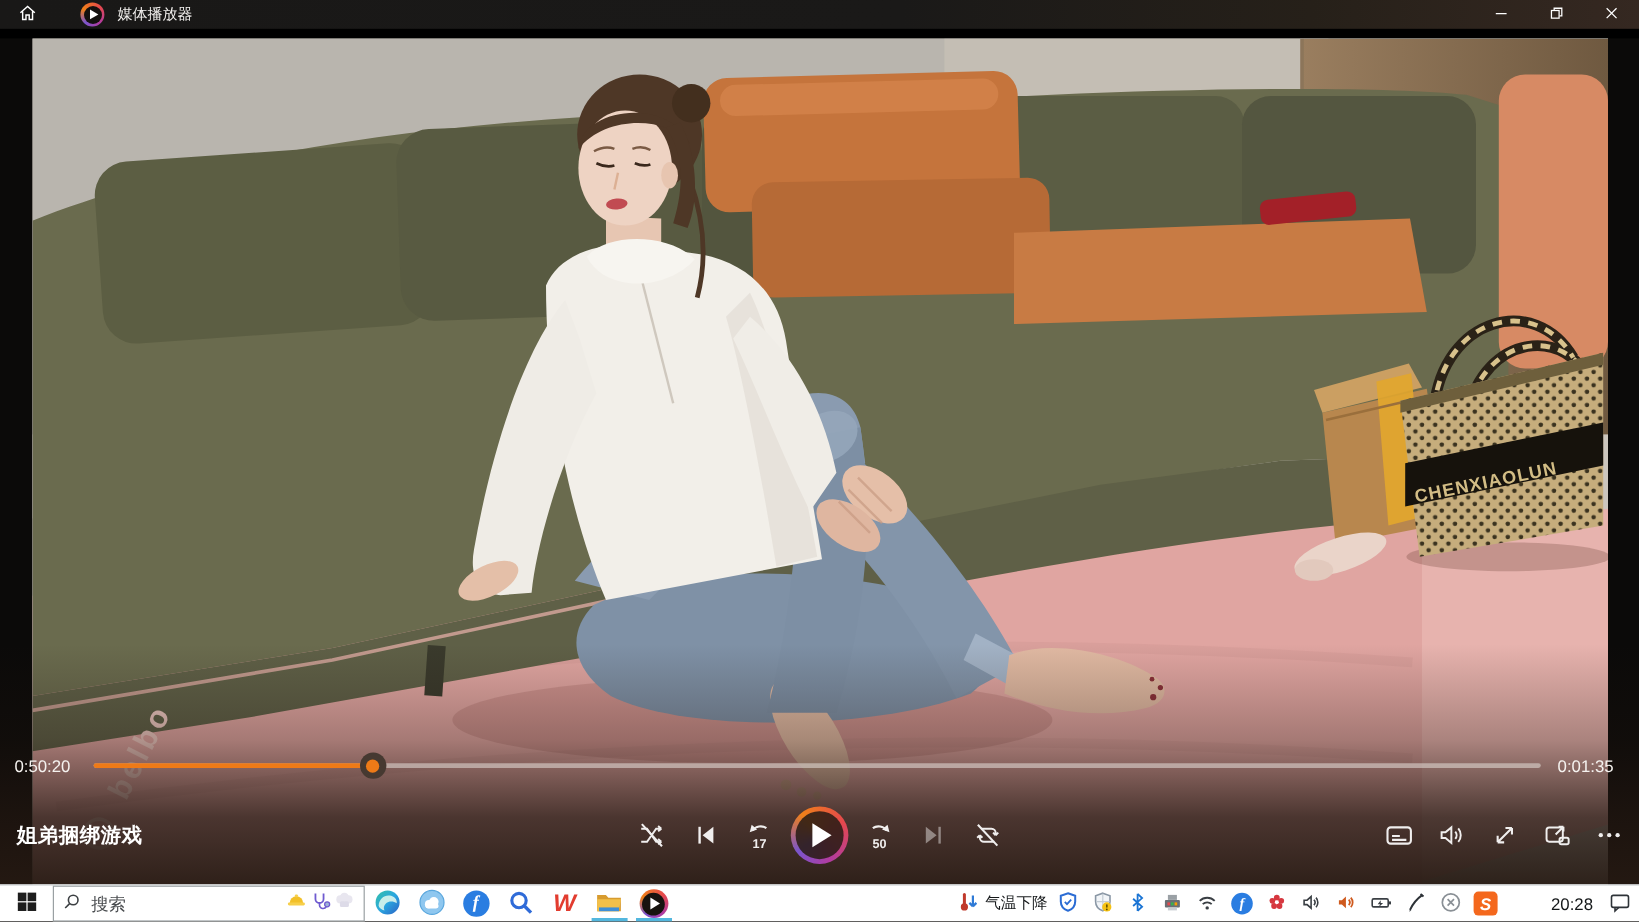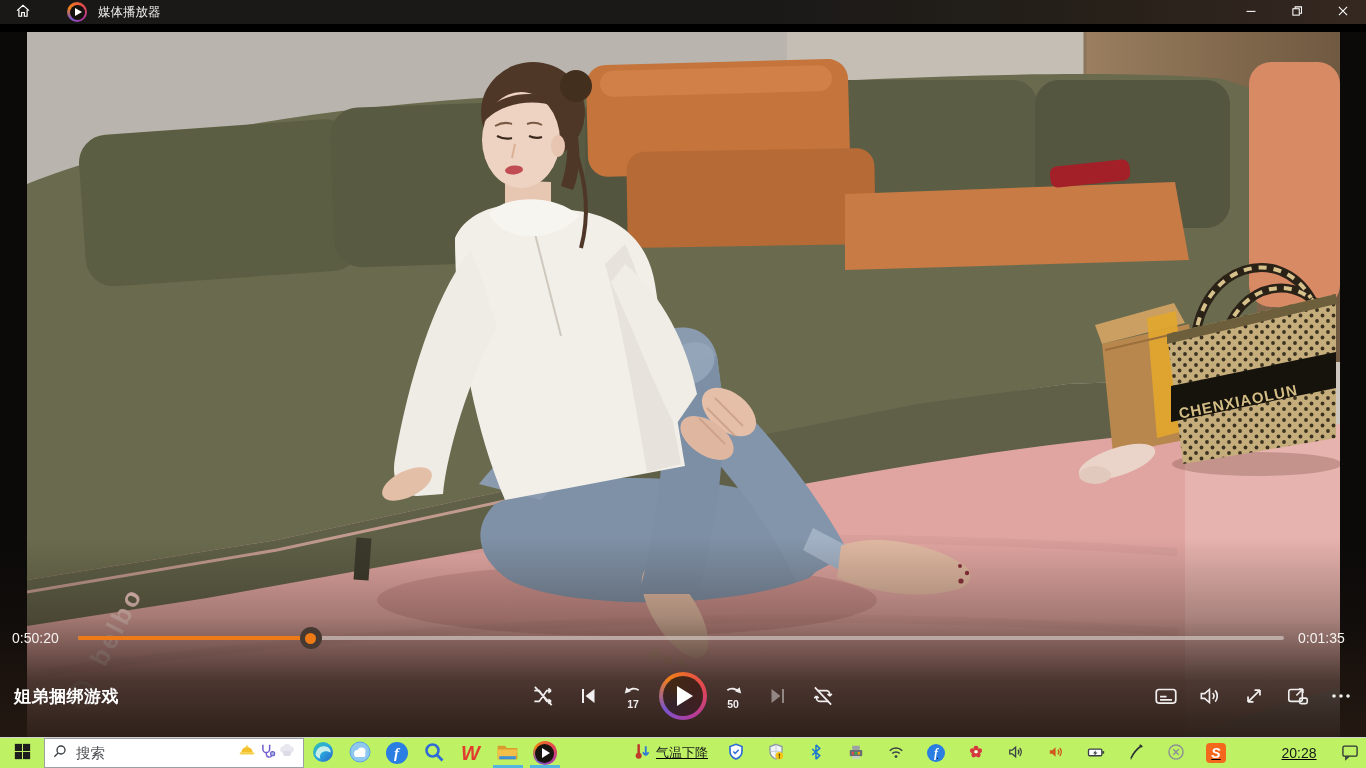--- a/index.html
+++ b/index.html
@@ -60,21 +60,21 @@
     font-size:10.5px; font-weight:700; color:#fff; }
   .playbtn { width:48px; height:48px; border-radius:50%; border:none; cursor:pointer; position:relative;
     background:conic-gradient(from 320deg,#f08019,#e5484d 28%,#b13ba0 55%,#7a55cc 76%,#f08019);
     display:flex; align-items:center; justify-content:center; }
   .playbtn::before { content:""; position:absolute; inset:4px; border-radius:50%; background:rgba(42,29,22,.88); }
   .playbtn .tri { position:relative; width:0; height:0; border-left:16px solid #fff;
     border-top:10px solid transparent; border-bottom:10px solid transparent; margin-left:4px; }
 
   
   .taskbar { position:absolute; bottom:0; left:0; width:1366px; height:31px;
-    background:#bef264; border-top:1px solid #cfd3d4; display:flex; align-items:center; z-index:40; }
+    background:#ffffff; border-top:1px solid #cfd3d4; display:flex; align-items:center; z-index:40; }
   .startbtn { width:44px; height:30px; background:transparent; border:none; display:flex;
     align-items:center; justify-content:center; cursor:pointer; }
   .searchbox { width:260px; height:30px; background:#fff; border:1px solid #9aa0a3;
     display:flex; align-items:center; padding:0 7px; gap:8px; cursor:text; }
   .searchbox .ph { font-size:14.5px; color:#4a4d50; flex:1; }
   .decor { display:flex; gap:2px; align-items:center; }
   .appbtn { width:37px; height:30px; background:transparent; border:none; display:flex;
     align-items:center; justify-content:center; cursor:pointer; position:relative; }
   .appbtn.running::after { content:""; position:absolute; bottom:0; left:50%; transform:translateX(-50%);
     width:30px; height:3px; background:var(--indicator,#53b7de); }
@@ -82,21 +82,21 @@
     display:flex; align-items:center; justify-content:center; font-size:15px; font-weight:700;
     font-style:italic; font-family:"Liberation Serif","DejaVu Serif",serif; }
   .ffcircle.small { width:18px; height:18px; font-size:12px; }
   .wpsW { color:#e23c2f; font-size:20px; font-weight:700; font-style:italic; }
   .mplogo { width:24px; height:24px; border-radius:50%; position:relative;
     background:conic-gradient(from 300deg,#f08019,#e5484d 30%,#b13ba0 55%,#7a55cc 78%,#f08019);
     display:flex; align-items:center; justify-content:center; }
   .mplogo::before { content:""; position:absolute; inset:2.5px; border-radius:50%; background:#17130f; }
   .mplogo .tri { position:relative; width:0; height:0; border-left:8px solid #fff;
     border-top:5px solid transparent; border-bottom:5px solid transparent; margin-left:2px; }
-  .tray { margin-left:auto; display:flex; align-items:center; gap:16px; padding-right:4px;text-decoration:underline; }
+  .tray { margin-left:auto; display:flex; align-items:center; gap:5px; padding-right:4px; }
   .traybtn { height:30px; min-width:24px; background:transparent; border:none; display:flex;
     align-items:center; justify-content:center; cursor:pointer; gap:4px; }
   .weathertext { font-size:13px; color:#15181a; white-space:nowrap; }
   .clock { font-size:14px; color:#15181a; width:46px; text-align:center;margin-left:32px; }
   .sogou { width:20px; height:20px; border-radius:4px; background:var(--sogou,#f4681d); color:#fff;
     display:flex; align-items:center; justify-content:center; font-weight:700; font-size:14px; font-style:italic; }
 </style>
 </head>
 <body>
 

